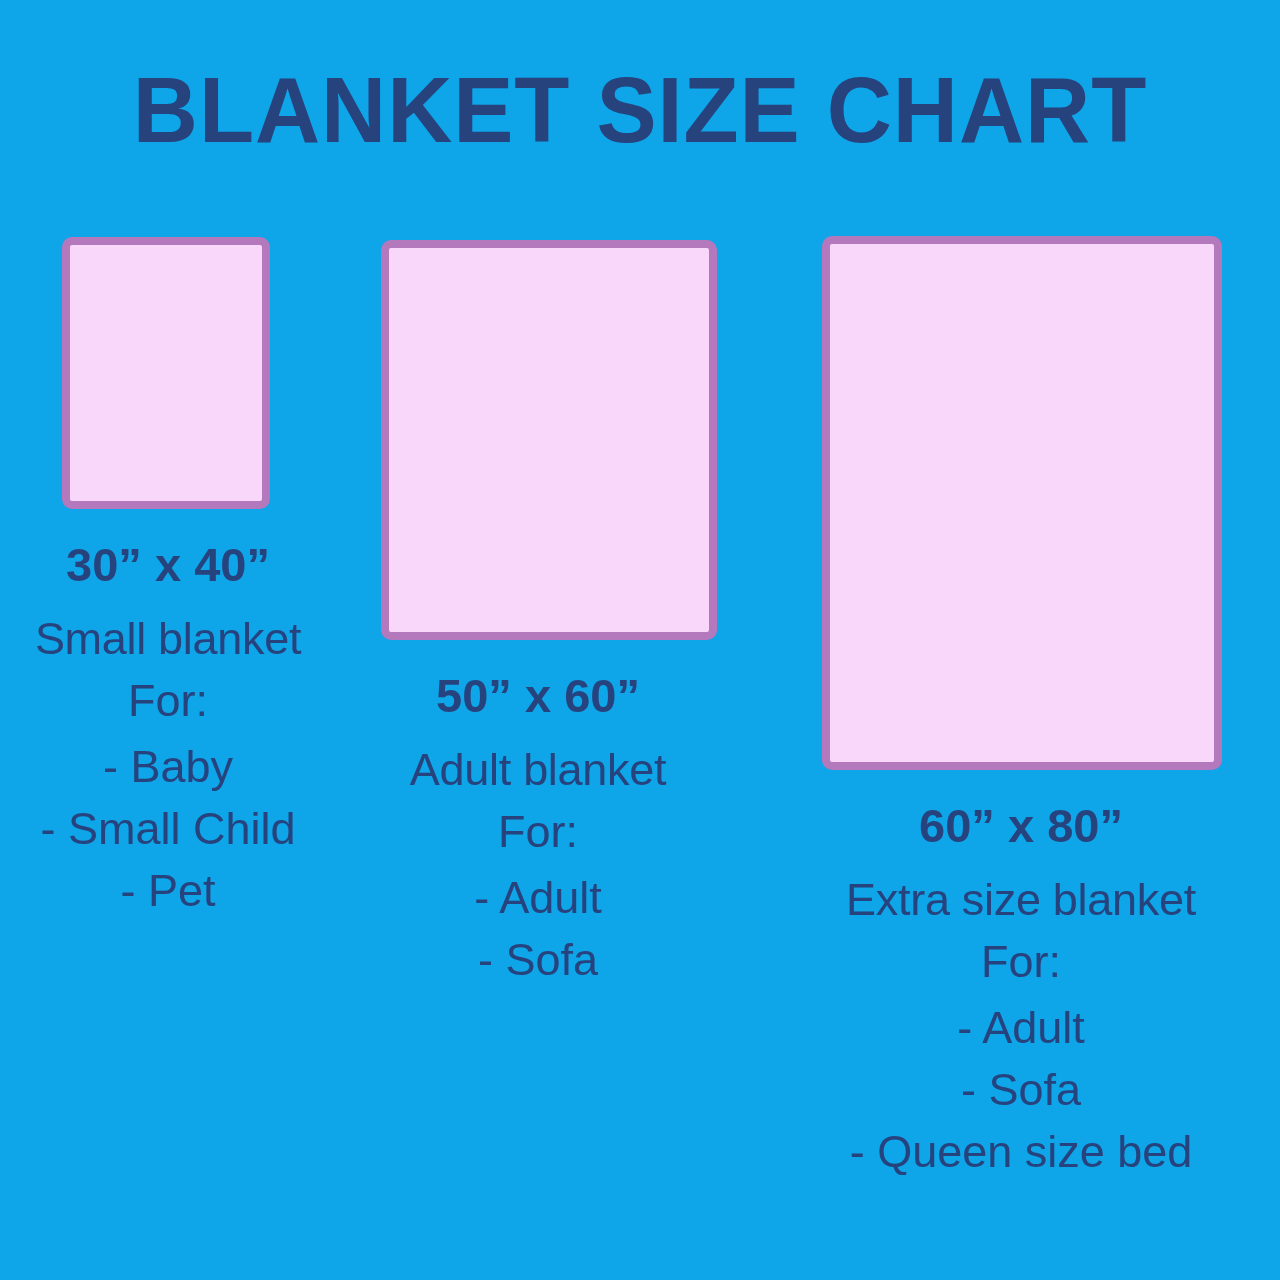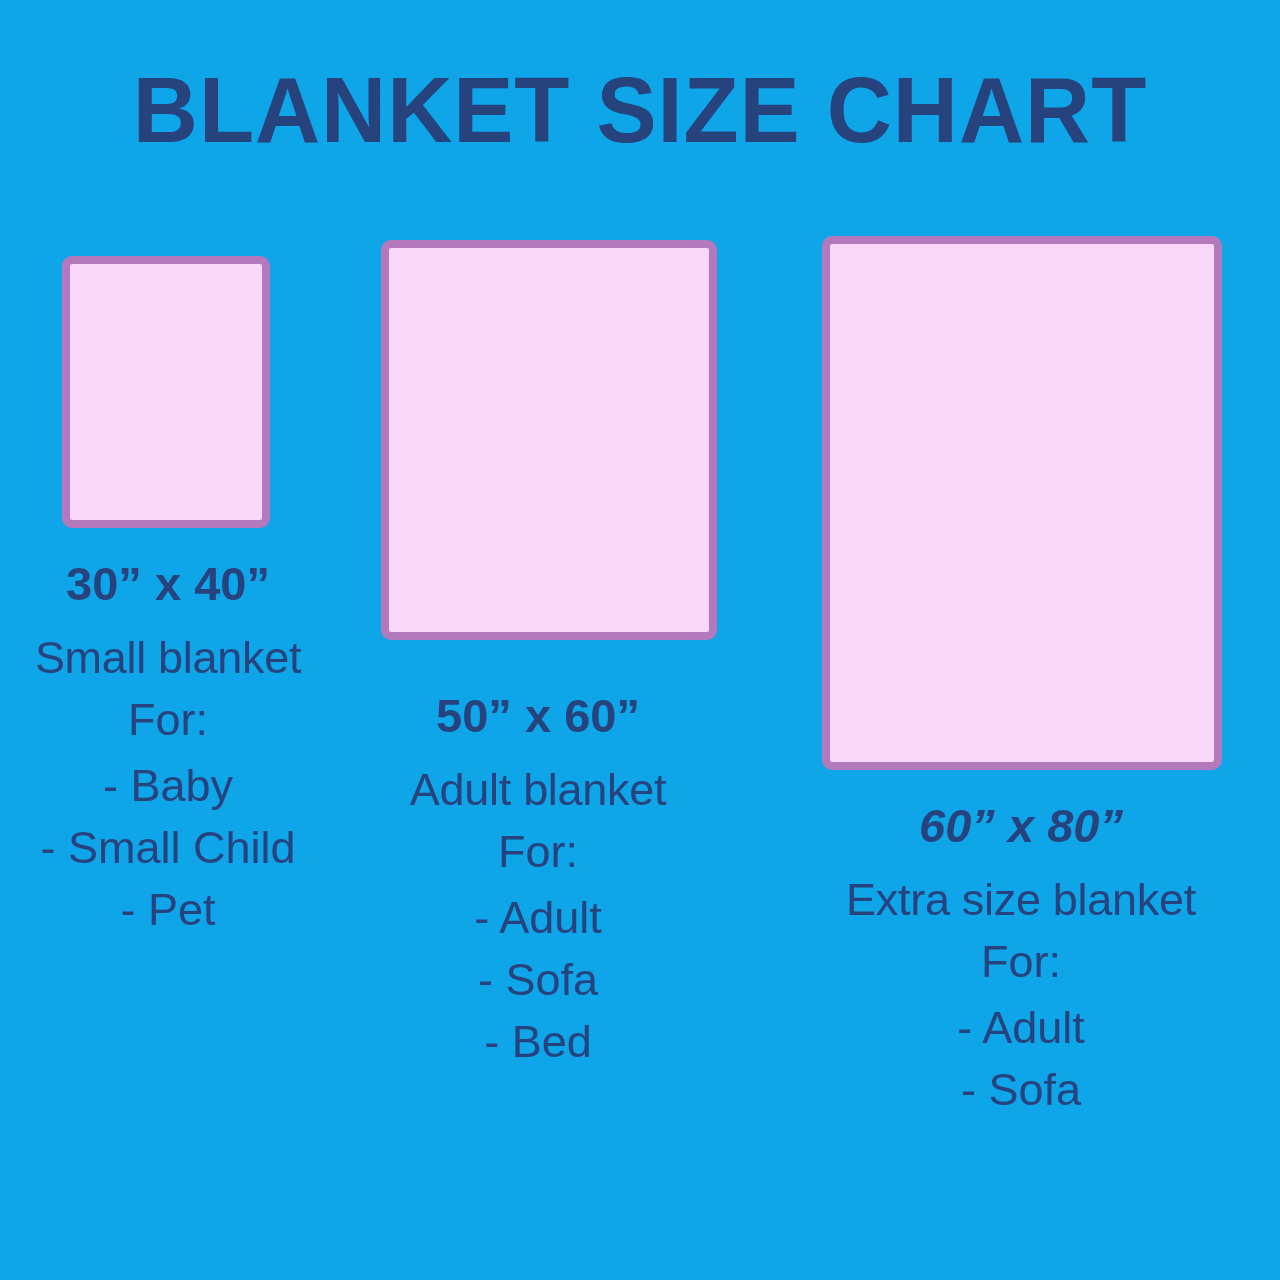--- a/index.html
+++ b/index.html
@@ -33,21 +33,21 @@
     transform: scaleX(0.98);
     transform-origin: center top;
     white-space: nowrap;
   }
 
   
   .column {
     position: absolute;
     text-align: center;
   }
-  #column-small   { left: 0px;   top: 256px; width: 340px; }
+  #column-small   { left: 0px;   top: 237px; width: 340px; }
   #column-throw   { left: 352px; top: 240px; width: 380px; }
   #column-xlarge  { left: 790px; top: 236px; width: 470px; }
 
   
   .swatch-wrap { position: relative; }
   .swatch {
     background: #F9D7FA;
     border: 8px solid #B478BD;
     border-radius: 10px;
     box-sizing: border-box;
@@ -72,22 +72,22 @@
     font-family: "Liberation Sans", sans-serif;
     font-weight: 400;
     font-size: 45px;
     line-height: 1.38;
     color: #27437E;
     white-space: nowrap;
   }
   .blanket-name { letter-spacing: -0.3px; }
 
   #column-small  .dimension-label { margin-top: 32px; }
-  #column-throw  .dimension-label { margin-top: 52px; }
-  #column-xlarge .dimension-label { margin-top: 32px; font-style: italic; }
+  #column-throw  .dimension-label { margin-top: 32px; }
+  #column-xlarge .dimension-label { margin-top: 32px; }
 
   .blanket-name { margin-top: 20px; }
   .use-list { margin-top: 4px; }
 
   
   #column-small  .text-block { transform: translateX(-2px); }
   #column-throw  .text-block { transform: translateX(-4px); }
   #column-xlarge .text-block { transform: translateX(-4px); }
 </style>
 </head>
@@ -117,33 +117,33 @@
     <div class="swatch-wrap">
       <div class="swatch" id="swatch-throw" style="background: rgb(249, 215, 250); border-color: rgb(180, 120, 189);"></div>
     </div>
     <div class="text-block">
       <div class="dimension-label" style="color: rgb(39, 67, 126);">50” x 60”</div>
       <div class="blanket-name" style="color: rgb(39, 67, 126);">Adult blanket</div>
       <div class="for-label" style="color: rgb(39, 67, 126);">For:</div>
       <div class="use-list">
         <div class="use-item" style="color: rgb(39, 67, 126);">- Adult</div>
         <div class="use-item" style="color: rgb(39, 67, 126);">- Sofa</div>
-        <div class="use-item" style="color: rgb(39, 67, 126);">- Bed</div>
       </div>
     </div>
   </div>
 
   <div class="column" id="column-xlarge">
     <div class="swatch-wrap">
       <div class="swatch" id="swatch-xlarge" style="background: rgb(249, 215, 250); border-color: rgb(180, 120, 189);"></div>
     </div>
     <div class="text-block">
       <div class="dimension-label" style="color: rgb(39, 67, 126);">60” x 80”</div>
       <div class="blanket-name" style="color: rgb(39, 67, 126);">Extra size blanket</div>
       <div class="for-label" style="color: rgb(39, 67, 126);">For:</div>
       <div class="use-list">
         <div class="use-item" style="color: rgb(39, 67, 126);">- Adult</div>
         <div class="use-item" style="color: rgb(39, 67, 126);">- Sofa</div>
+        <div class="use-item" style="color: rgb(39, 67, 126);">- Queen size bed</div>
       </div>
     </div>
   </div>
 
 </div>
 
 </body></html>

